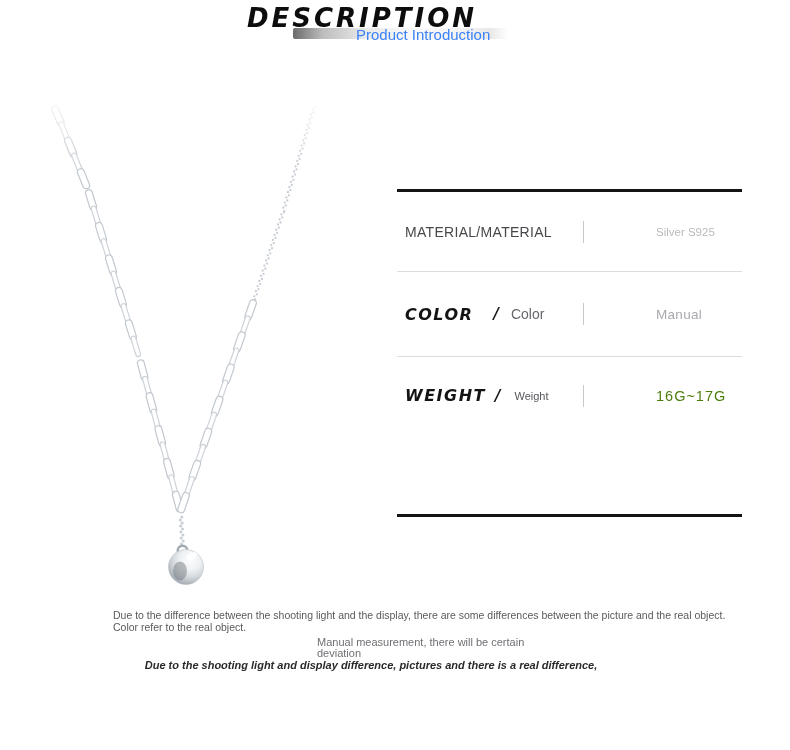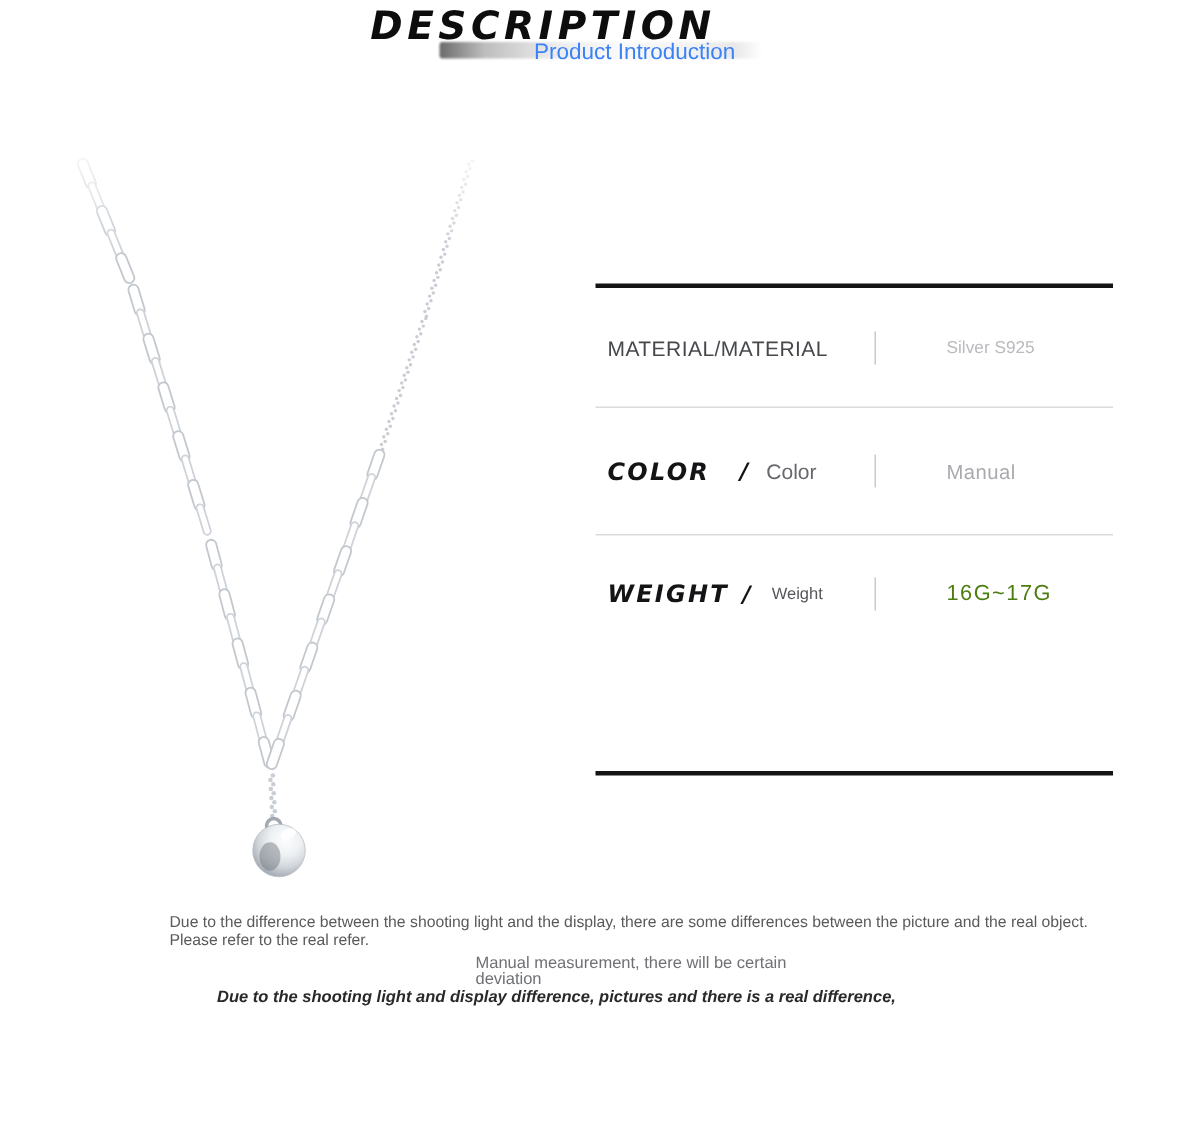--- a/index.html
+++ b/index.html
@@ -46,21 +46,21 @@
   }
   .lbl-slash{font-family:"DejaVu Sans",sans-serif;font-weight:bold;font-style:italic;font-size:15px;color:#141416;}
   .lbl-plain{color:#66686c;white-space:nowrap;}
   .row-1 .lbl-plain{font-size:14px;color:#46484c;letter-spacing:.3px;}
   .row-2 .lbl-slash{margin:0 12px 0 20px;}
   .row-2 .lbl-plain{font-size:14px;}
   .row-3 .lbl-plain{font-size:13.5px;margin-left:38px;color:#5c5e62;}
   .row-4 .lbl-slash{margin:0 14px 0 9px;}
   .row-4 .lbl-plain{font-size:11px;color:#55575b;}
   .spec-divider{position:absolute;left:186px;top:50%;transform:translateY(-50%);width:1px;height:22px;background:#c9c9cc;}
-  .spec-value{position:absolute;left:234px;color:#aeb0b4;white-space:nowrap;}
+  .spec-value{position:absolute;left:259px;color:#aeb0b4;white-space:nowrap;}
   .row-1 .spec-value{font-size:11.5px;color:#b9babd;}
   .row-2 .spec-value{font-size:13.5px;color:#a8aaae;letter-spacing:.3px;}
   .row-3 .spec-value{left:238px;font-size:10.5px;color:#9b9da2;}
   .row-4 .spec-value{font-size:14.5px;color:#4d7c0f;letter-spacing:1px;}
   
   .note1{position:absolute;left:113px;top:610px;font-size:10.5px;line-height:11.5px;color:#595a5c;}
   .note1 div{white-space:nowrap;}
   .note2{position:absolute;left:317px;top:637px;font-size:11px;line-height:11px;color:#6f7074;}
   .note2 div{white-space:nowrap;}
   .note3{
@@ -248,21 +248,21 @@
       <span class="lbl-slash">/</span>
       <span class="lbl-plain">Weight</span>
       <span class="spec-divider"></span>
       <span class="spec-value">16G~17G</span>
     </div>
 
   </div>
 
   <div class="note1">
     <div>Due to the difference between the shooting light and the display, there are some differences between the picture and the real object.</div>
-    <div>Please refer to the real refer.</div>
+    <div>Color refer to the real object.</div>
   </div>
 
   <div class="note2">
     <div>Manual measurement, there will be certain</div>
     <div>deviation</div>
   </div>
 
   <div class="note3">
     <div>Due to the shooting light and display difference, pictures and there is a real difference,</div>
   </div>

